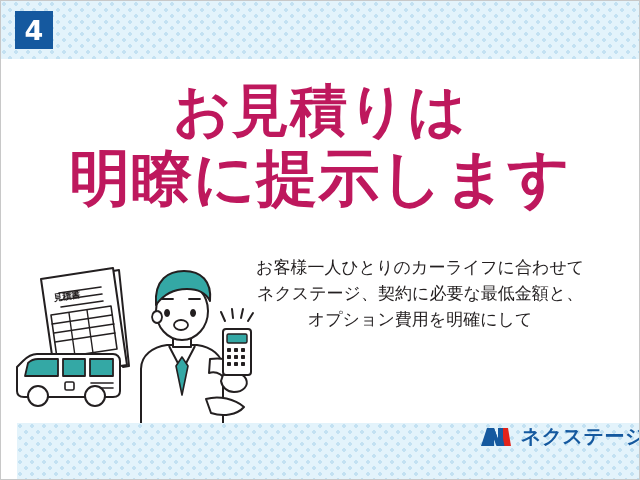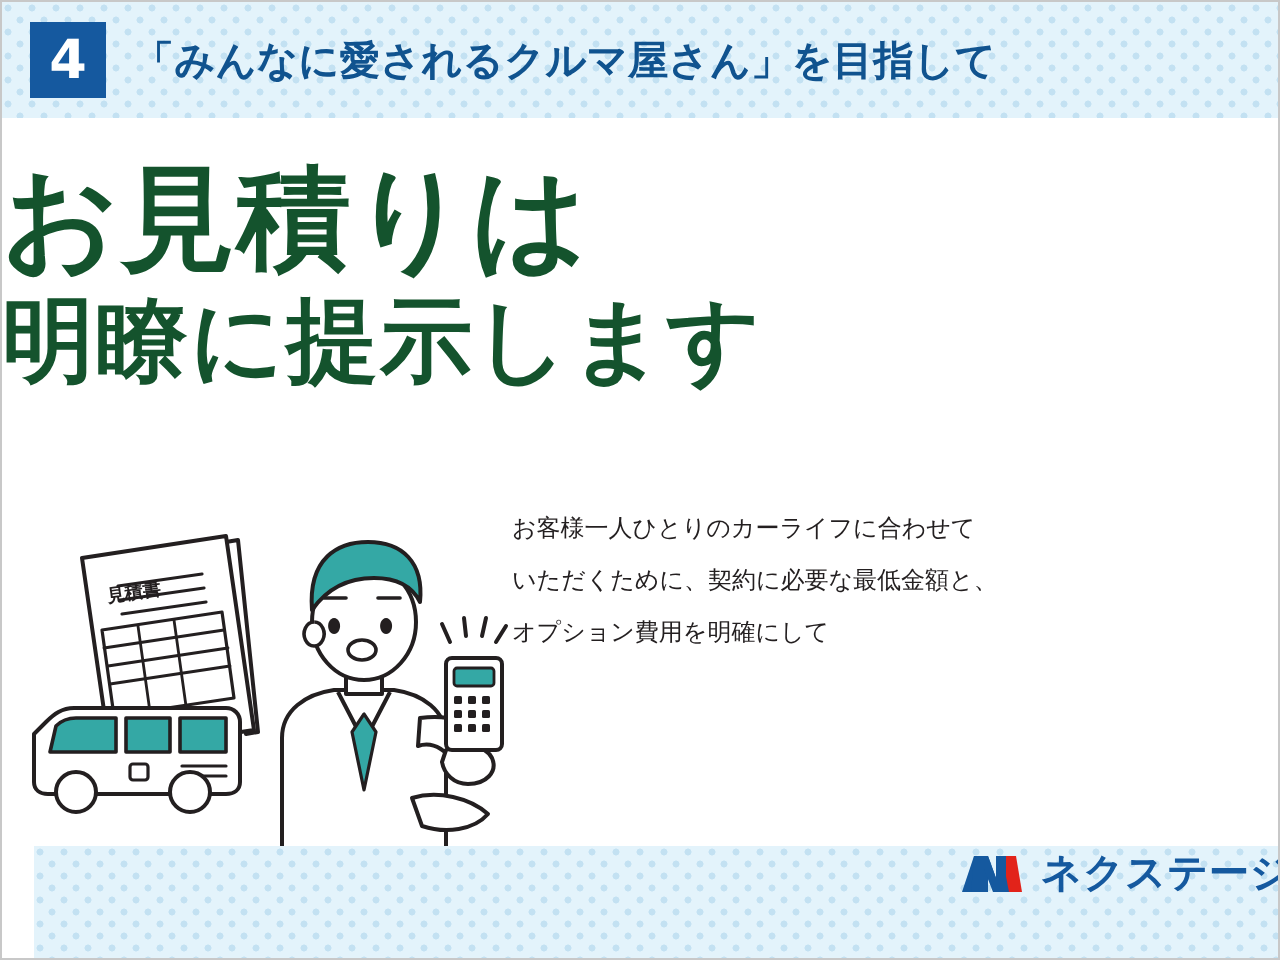--- a/index.html
+++ b/index.html
@@ -66,33 +66,33 @@
   .body-area {
     position: absolute;
     left: 0;
     top: 58px;
     width: 100%;
     height: 366px;
     background: #ffffff;
   }
 
   .headline {
-    text-align: left;
-    color: #14532d;
+    text-align: center;
+    color: #be185d;
     font-weight: bold;
     line-height: 1.02;
     letter-spacing: 1px;
   }
   .headline-1 {
     margin-top: 22px;
     font-size: 57px;
   }
   .headline-2 {
     margin-top: 8px;
-    font-size: 46px;
+    font-size: 61px;
   }
 
   
   .lower-row {
     position: absolute;
     left: 0;
     top: 190px;
     width: 100%;
     height: 176px;
     display: flex;
@@ -102,23 +102,24 @@
   .illustration {
     position: relative;
     width: 255px;
     height: 176px;
     flex: none;
   }
 
   .body-copy {
     margin-top: 6px;
     color: #231f20;
-    font-size: 12px;
+    font-size: 17px;
     line-height: 1.52;
     white-space: nowrap;
+    text-align: center;
   }
   .body-copy div {
     height: 26px;
   }
 
   
   .footer {
     position: absolute;
     left: 16px;
     bottom: 0;
@@ -142,21 +143,20 @@
     letter-spacing: 0.5px;
   }
 </style>
 </head>
 <body>
 
 <div class="banner">
 
   <div class="header dots">
     <div class="step-badge">4</div>
-    <div class="header-title">「みんなに愛されるクルマ屋さん」を目指して</div>
   </div>
 
   <div class="body-area">
 
     <div class="headline headline-1">お見積りは</div>
     <div class="headline headline-2">明瞭に提示します</div>
 
     <div class="lower-row">
 
       <div class="illustration">
@@ -254,21 +254,21 @@
             <path d="M240 69 L242 60"></path>
             <path d="M247 72 L252 64"></path>
           </g>
 
           <path d="M205 150 C218 146 234 150 243 158 C236 166 222 168 210 164 Z" fill="#ffffff" stroke="#231f20" stroke-width="2" stroke-linejoin="round"></path>
         </svg>
       </div>
 
       <div class="body-copy">
         <div>お客様一人ひとりのカーライフに合わせて</div>
-        <div>いただくために、契約に必要な最低金額と、</div>
+        <div>ネクステージ、契約に必要な最低金額と、</div>
         <div>オプション費用を明確にして</div>
       </div>
 
     </div>
   </div>
 
   <div class="footer dots">
     <div class="logo-wrap">
       <svg width="34" height="24" viewBox="0 0 34 24">
         <path d="M2 21 L8 3 L15 3 L19 14 L19 3 L26 3 L26 21 L19.5 21 L15 9.5 L15 21 Z" fill="#15599f"></path>

